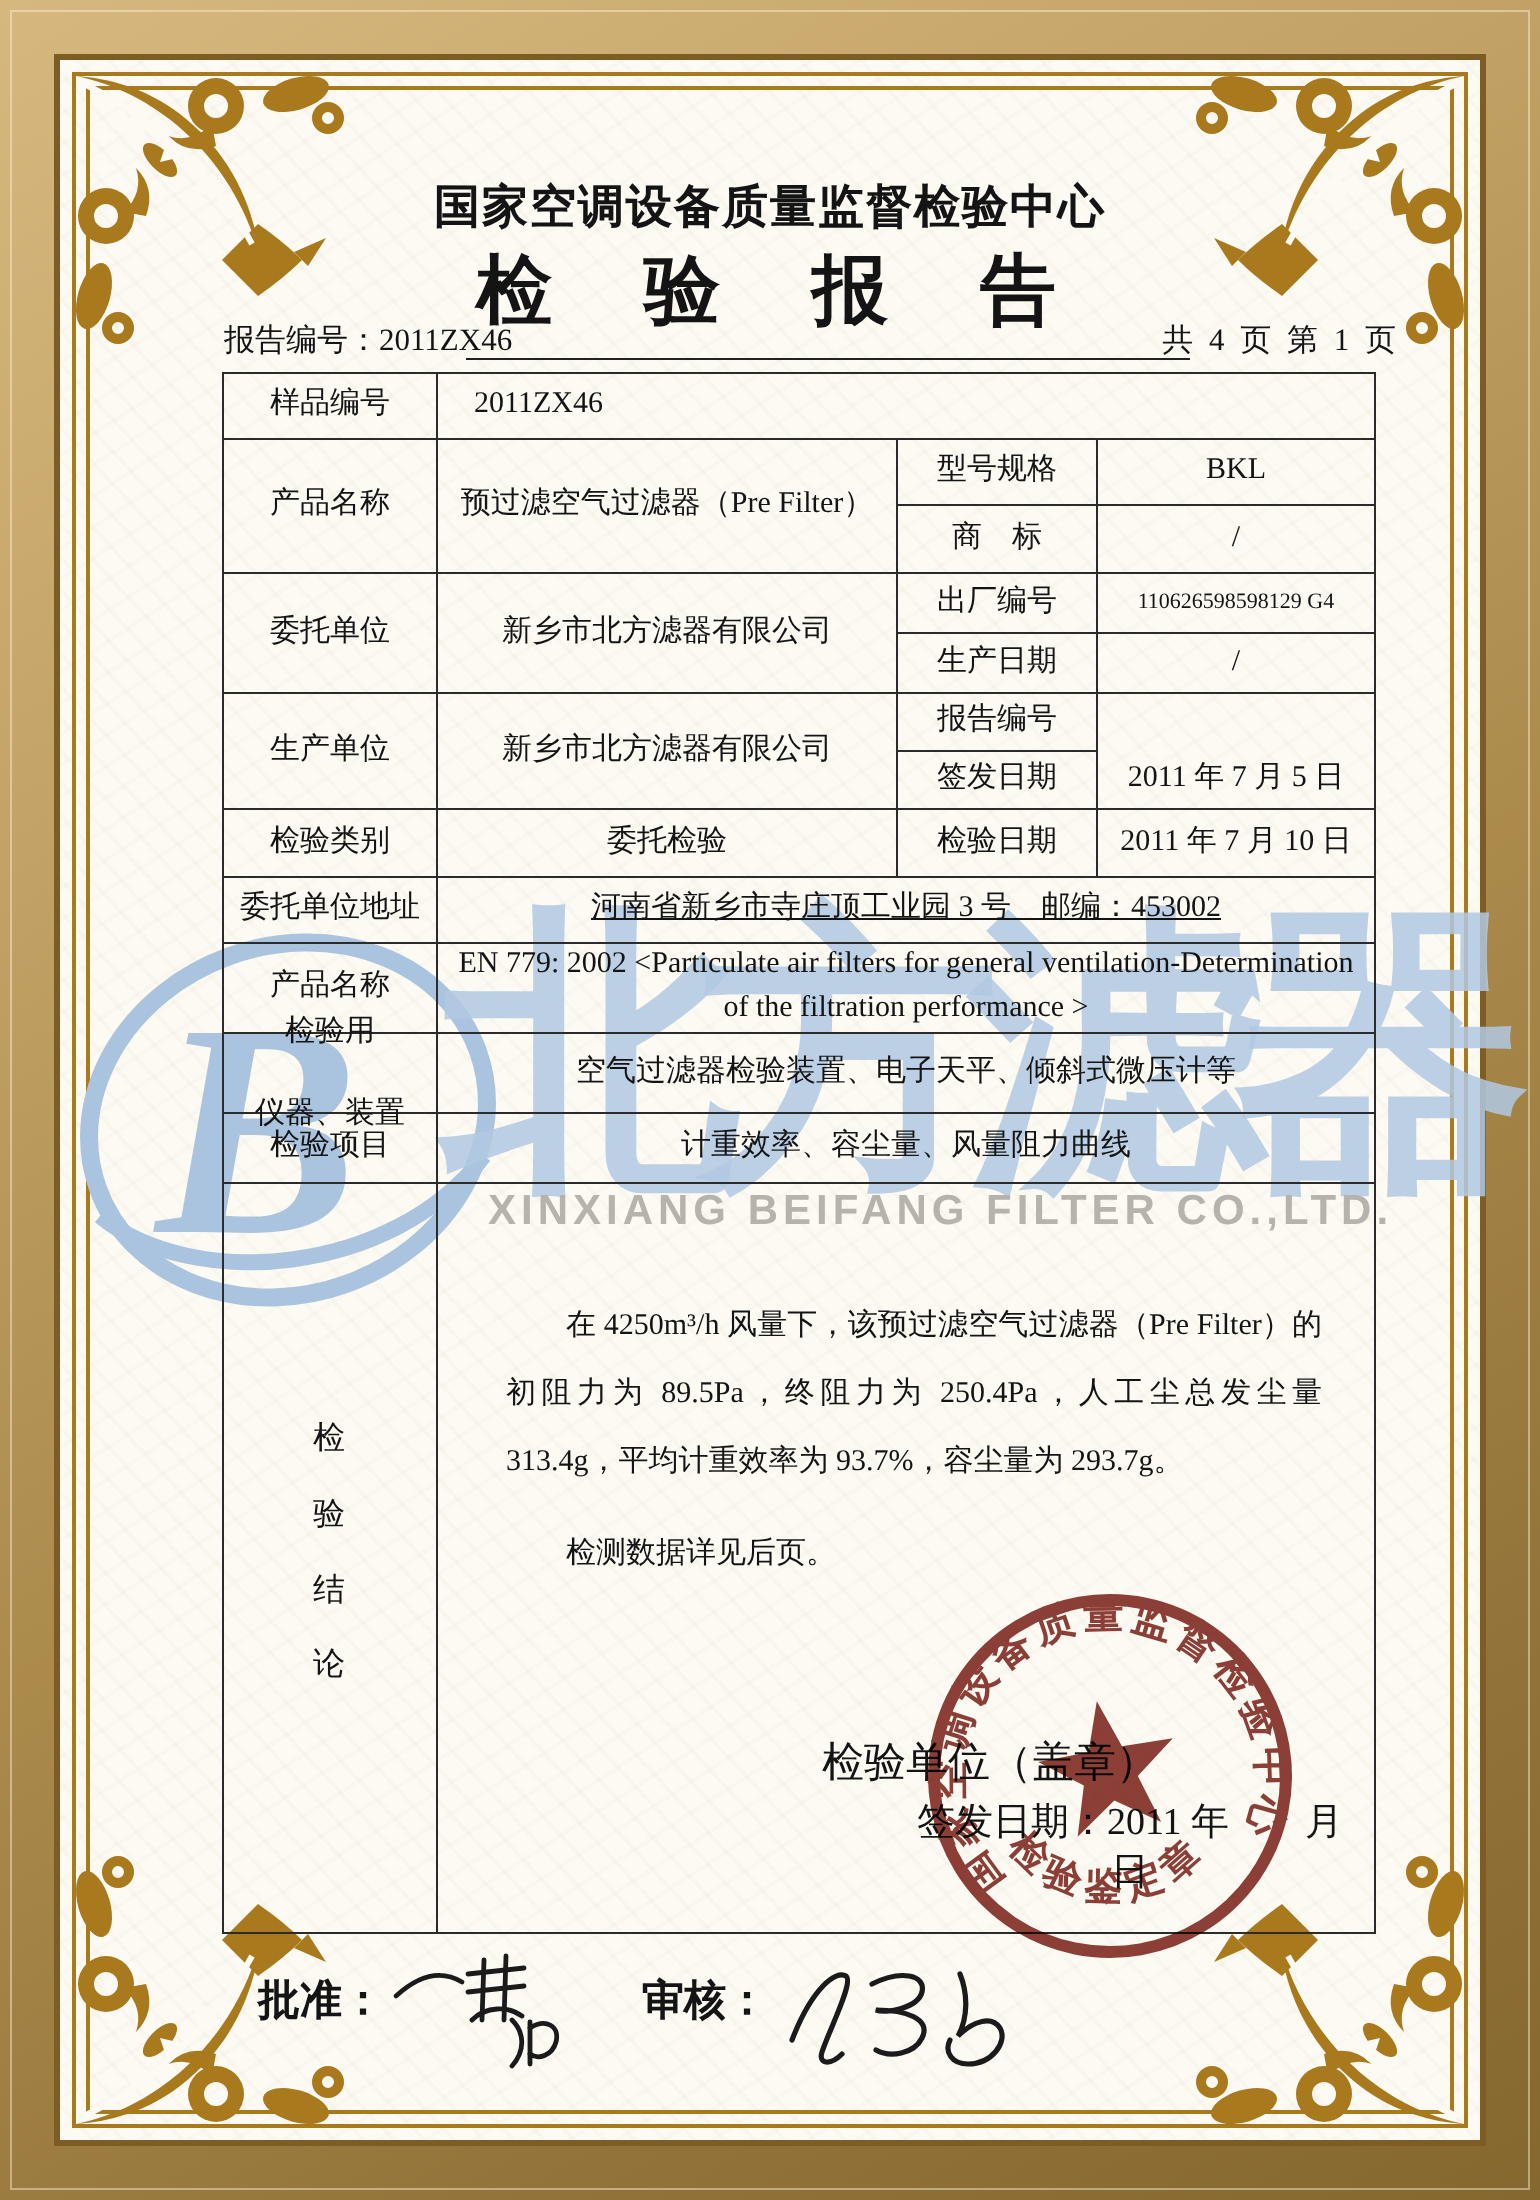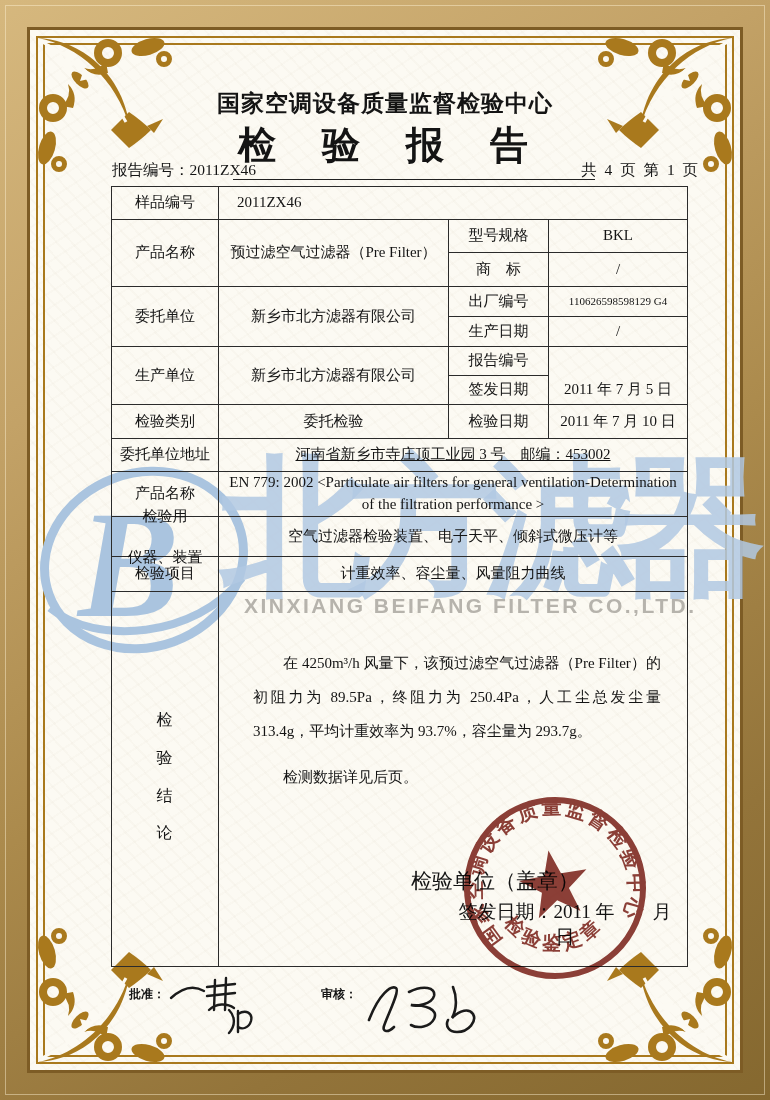--- a/index.html
+++ b/index.html
@@ -61,21 +61,21 @@
               text-align:justify;font-size:15px;}
   .concl-text p{margin:12px;text-indent:2em;}
   .seal-unit{position:absolute;left:192px;top:276px;font-size:21px;z-index:1;}
   .issue-date{position:absolute;left:224px;top:308px;font-size:19px;z-index:1;}
   .stamp{position:absolute;left:236px;top:196px;width:200px;height:200px;z-index:2;
          transform:rotate(-10deg);opacity:.88;mix-blend-mode:multiply;}
 
   
   .sig-row{position:absolute;left:111px;top:974px;width:577px;height:70px;}
   .sig-group{position:absolute;display:flex;align-items:flex-start;}
-  .sig-label{font-size:12px;font-weight:600;padding-top:12px;white-space:nowrap;}
+  .sig-label{font-size:21px;font-weight:600;padding-top:12px;white-space:nowrap;}
   .sig-svg{margin-left:4px;}
   .g1{left:18px;} .g2{left:210px;} .g3{left:392px;}
 </style>
 </head>
 <body>
 
 <div id="page">
 
   <div class="band"></div>
   <div class="paper"></div>

